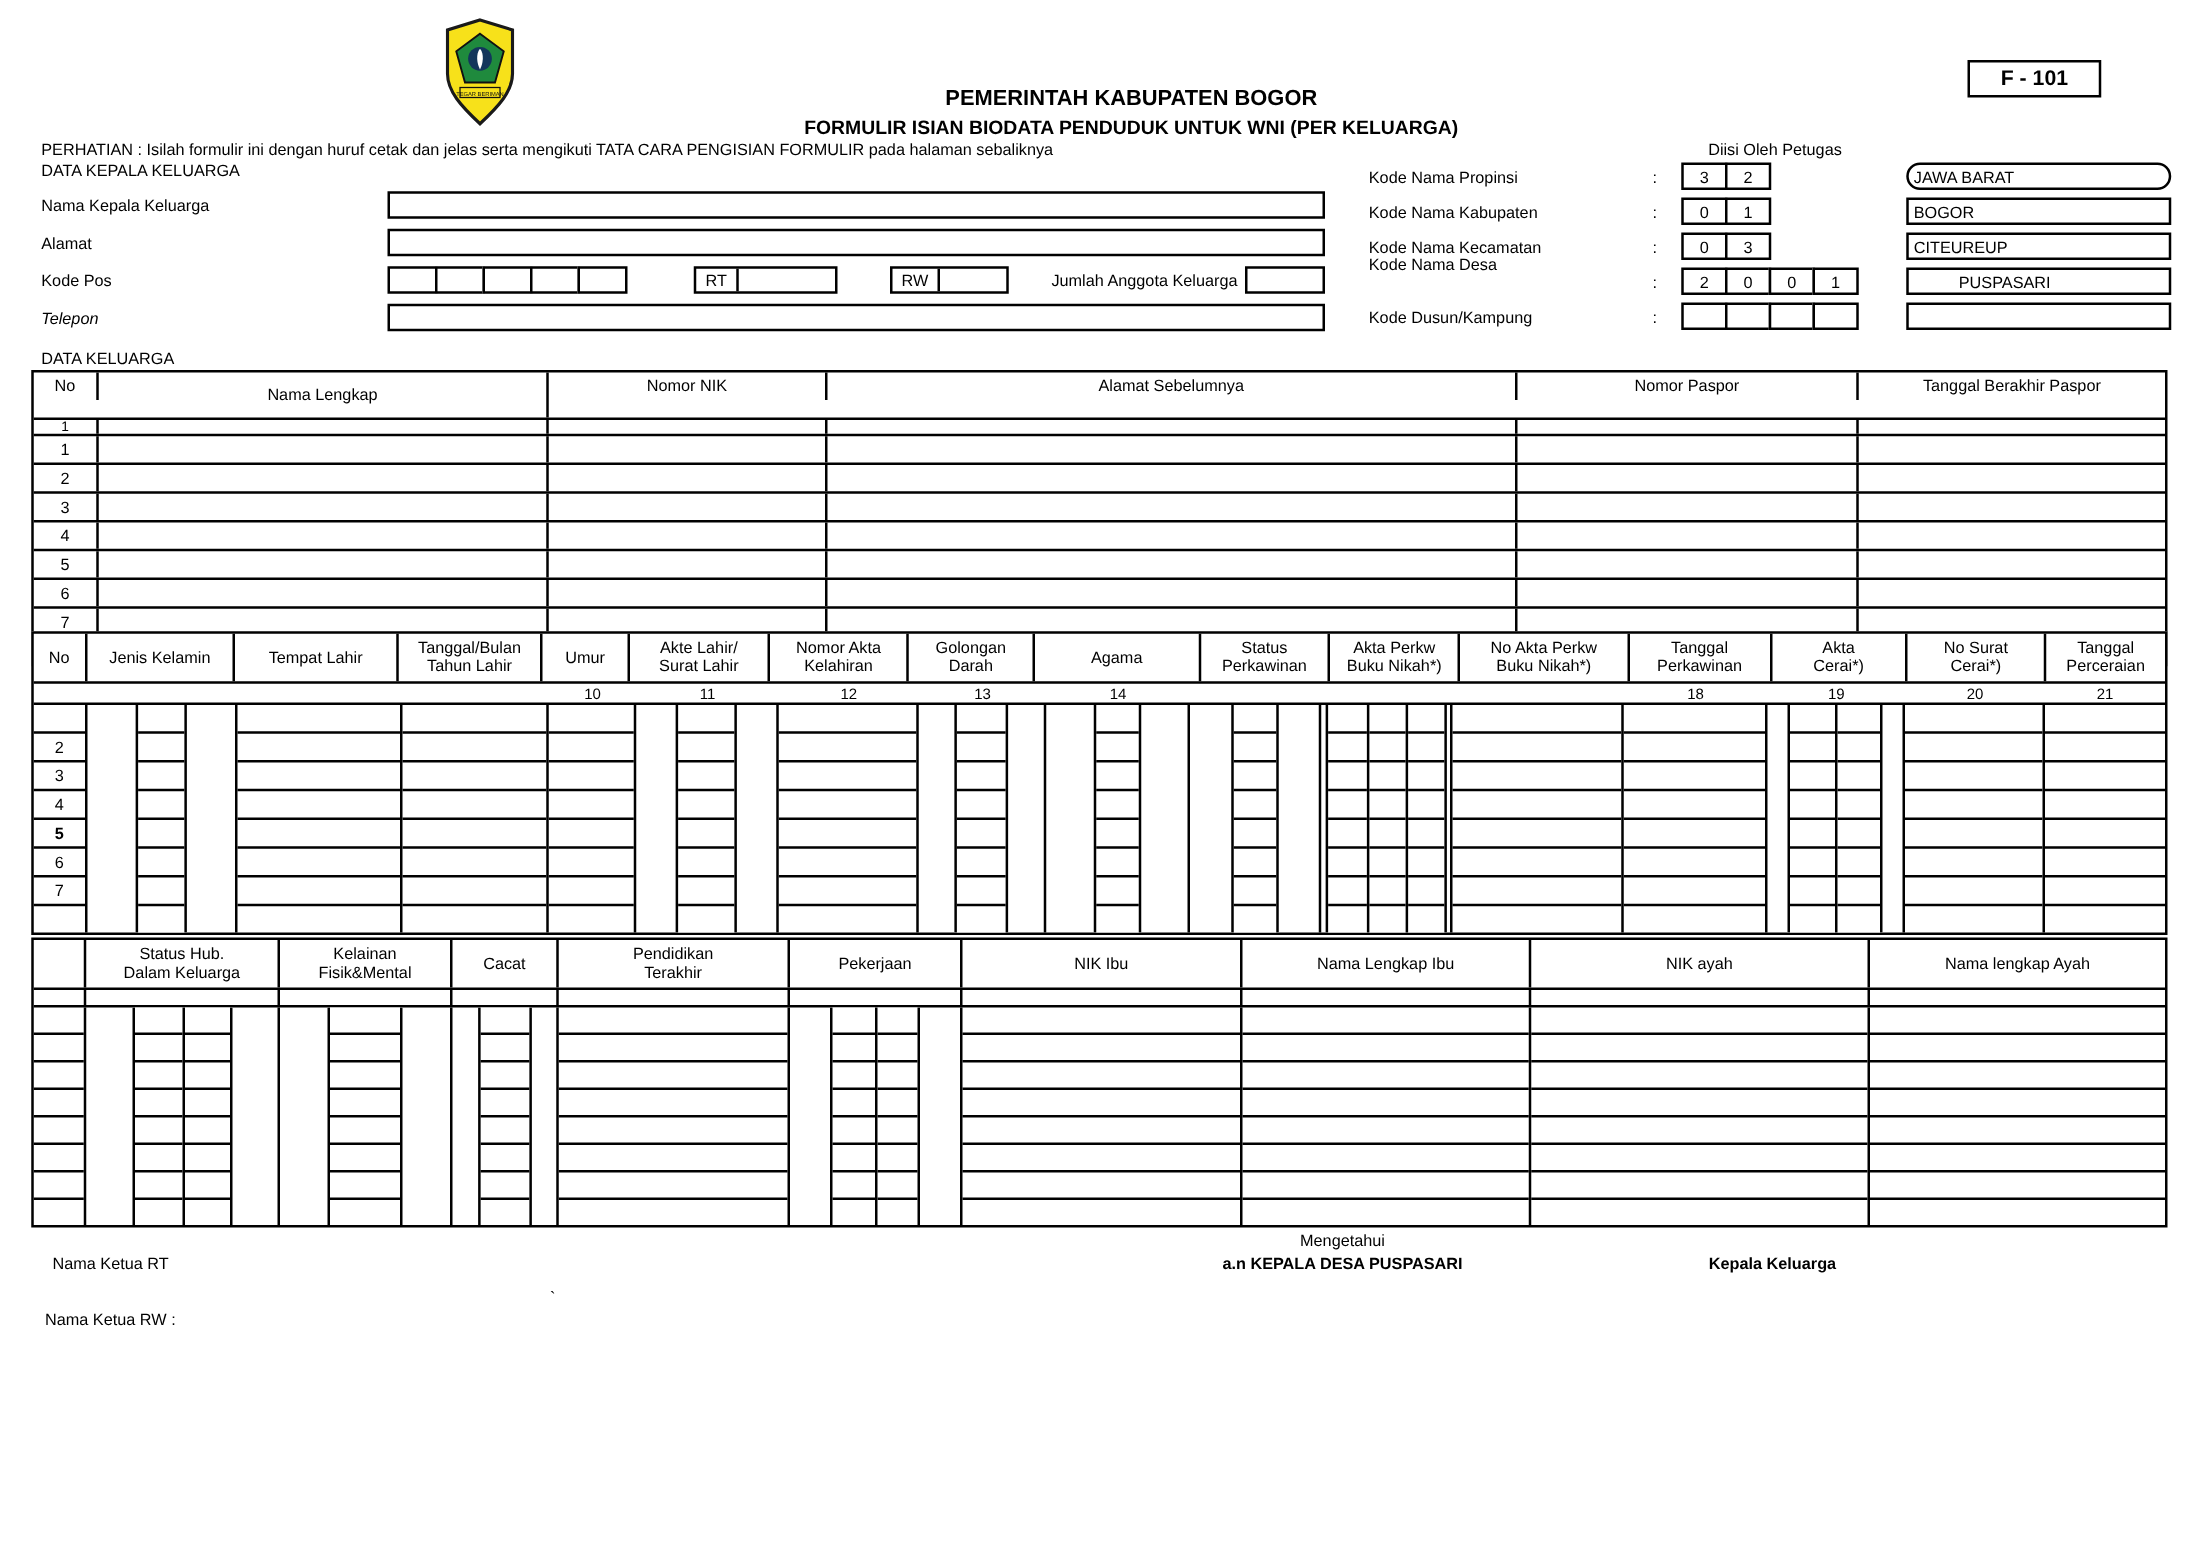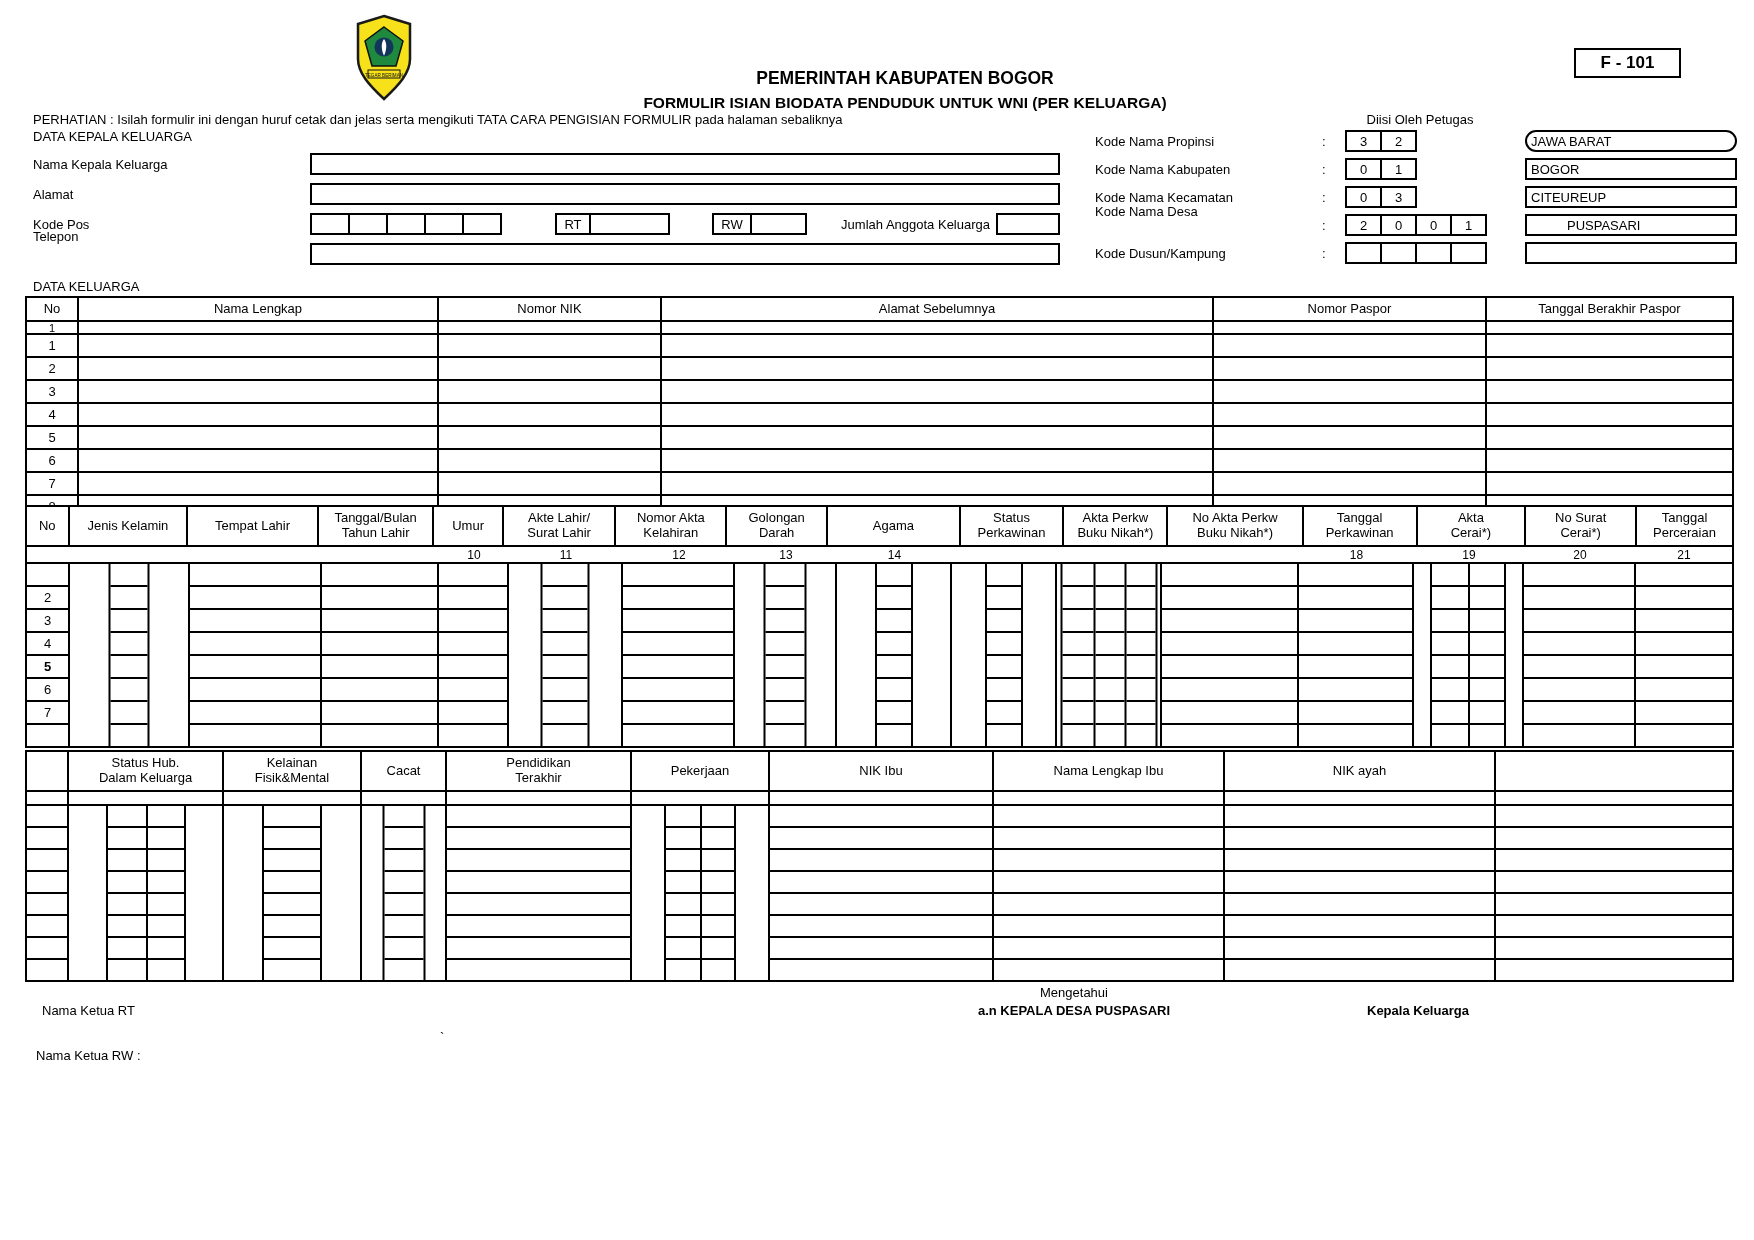--- a/index.html
+++ b/index.html
@@ -83,21 +83,21 @@
 
 <div class="box" style="left:555px;top:213px;width:115px;height:22px;display:flex;">
   <span class="subseg" style="width:34px;">RT</span>
 </div>
 <div class="box" style="left:712px;top:213px;width:95px;height:22px;display:flex;">
   <span class="subseg" style="width:38px;">RW</span>
 </div>
 <div class="lbl" style="left:800px;top:217px;width:190px;text-align:right;">Jumlah Anggota Keluarga</div>
 <div class="box" style="left:996px;top:213px;width:64px;height:22px;"></div>
 
-<div class="lbl" style="left:33px;top:229px;">Telepon</div>
+<div class="lbl" style="left:33px;top:247px;font-style:italic;">Telepon</div>
 <div class="box valtext" style="left:310px;top:243px;width:750px;height:22px;"></div>
 
 <div class="lbl ctr" style="left:1330px;top:112px;width:180px;">Diisi Oleh Petugas</div>
 <div id="petugas-rows">
     <div class="lbl" style="left: 1095px; top: 134px;">Kode Nama Propinsi</div>
     <div class="lbl" style="left: 1322px; top: 134px;">:</div>
     <div class="cells" style="left: 1345px; top: 130px;">
       <div class="cell pcell">3</div>
       <div class="cell pcell">2</div>
     </div>
@@ -133,21 +133,21 @@
       <div class="cell pcell"></div>
       <div class="cell pcell"></div>
     </div>
     <div class="box valtext" style="left: 1525px; top: 242px; width: 212px; height: 22px;"></div>
   </div>
 
 <div class="lbl" style="left:33px;top:279px;">DATA KELUARGA</div>
 <div id="table1" class="tbl" style="left:25px;top:296px;width:1709px;">
     <div class="thead">
       <div class="hc" style="width: 52px; height: 22px;">No</div>
-      <div class="hc" style="width: 360px; height: 22px;">Nama Lengkap</div>
+      <div class="hc" style="width: 360px; height: 36px;">Nama Lengkap</div>
       <div class="hc" style="width: 223px; height: 22px;">Nomor NIK</div>
       <div class="hc" style="width: 552px; height: 22px;">Alamat Sebelumnya</div>
       <div class="hc" style="width: 273px; height: 22px;">Nomor Paspor</div>
       <div class="hc last" style="width: 245px; height: 22px;">Tanggal Berakhir Paspor</div>
     </div>
     <div class="bandrow">
       <div class="bandc" style="width: 52px; height: 11px;">1</div>
       <div class="bandc" style="width: 360px; height: 11px;"></div>
       <div class="bandc" style="width: 223px; height: 11px;"></div>
       <div class="bandc" style="width: 552px; height: 11px;"></div>
@@ -495,20 +495,21 @@
 Dalam Keluarga</div>
       <div class="hc" style="width: 138px; height: 38px;">Kelainan
 Fisik&amp;Mental</div>
       <div class="hc" style="width: 85px; height: 38px;">Cacat</div>
       <div class="hc" style="width: 185px; height: 38px;">Pendidikan
 Terakhir</div>
       <div class="hc" style="width: 138px; height: 38px;">Pekerjaan</div>
       <div class="hc" style="width: 224px; height: 38px;">NIK Ibu</div>
       <div class="hc" style="width: 231px; height: 38px;">Nama Lengkap Ibu</div>
       <div class="hc" style="width: 271px; height: 38px;">NIK ayah</div>
+      <div class="hc last" style="width: 236px; height: 38px;">Nama lengkap Ayah</div>
     </div>
     <div class="bandrow">
       <div class="bandc" style="width: 42px; height: 12px;"></div>
       <div class="bandc" style="width: 155px; height: 12px;"></div>
       <div class="bandc" style="width: 138px; height: 12px;"></div>
       <div class="bandc" style="width: 85px; height: 12px;"></div>
       <div class="bandc" style="width: 185px; height: 12px;"></div>
       <div class="bandc" style="width: 138px; height: 12px;"></div>
       <div class="bandc" style="width: 224px; height: 12px;"></div>
       <div class="bandc" style="width: 231px; height: 12px;"></div>

